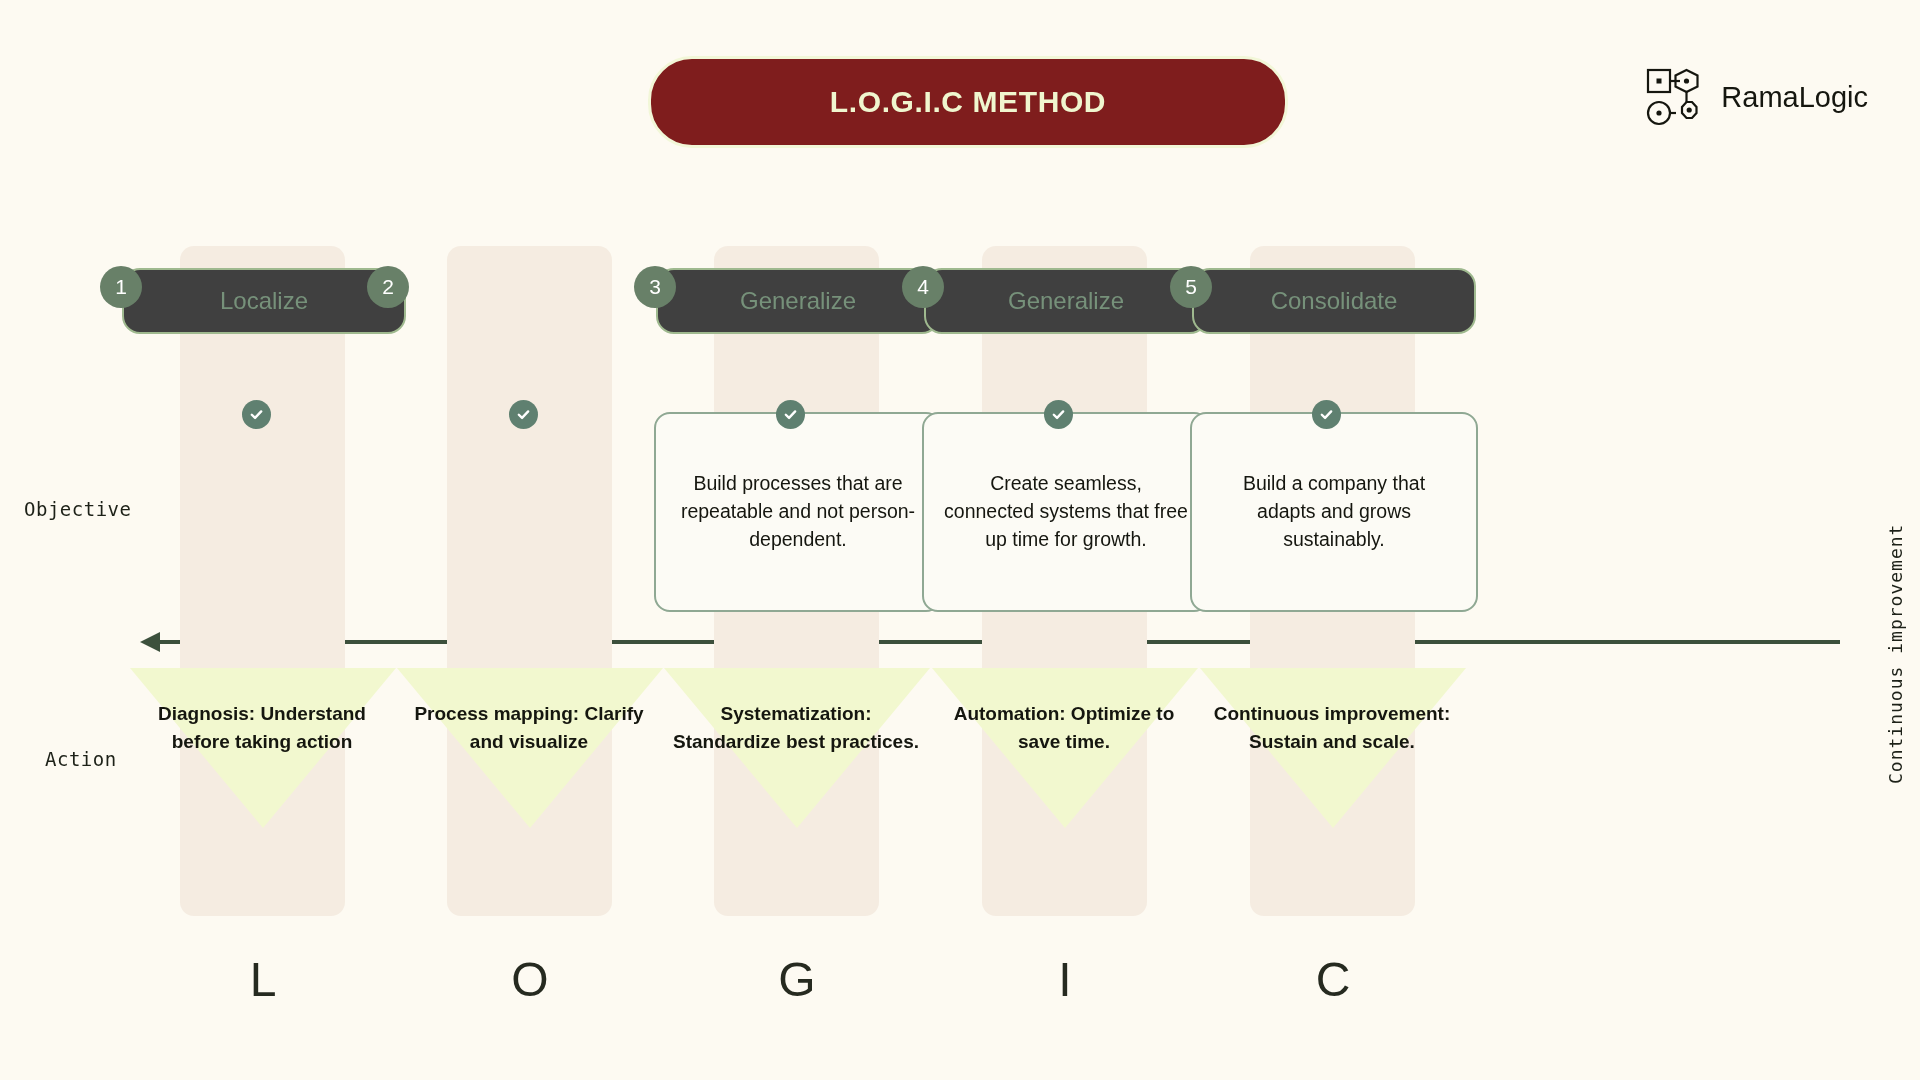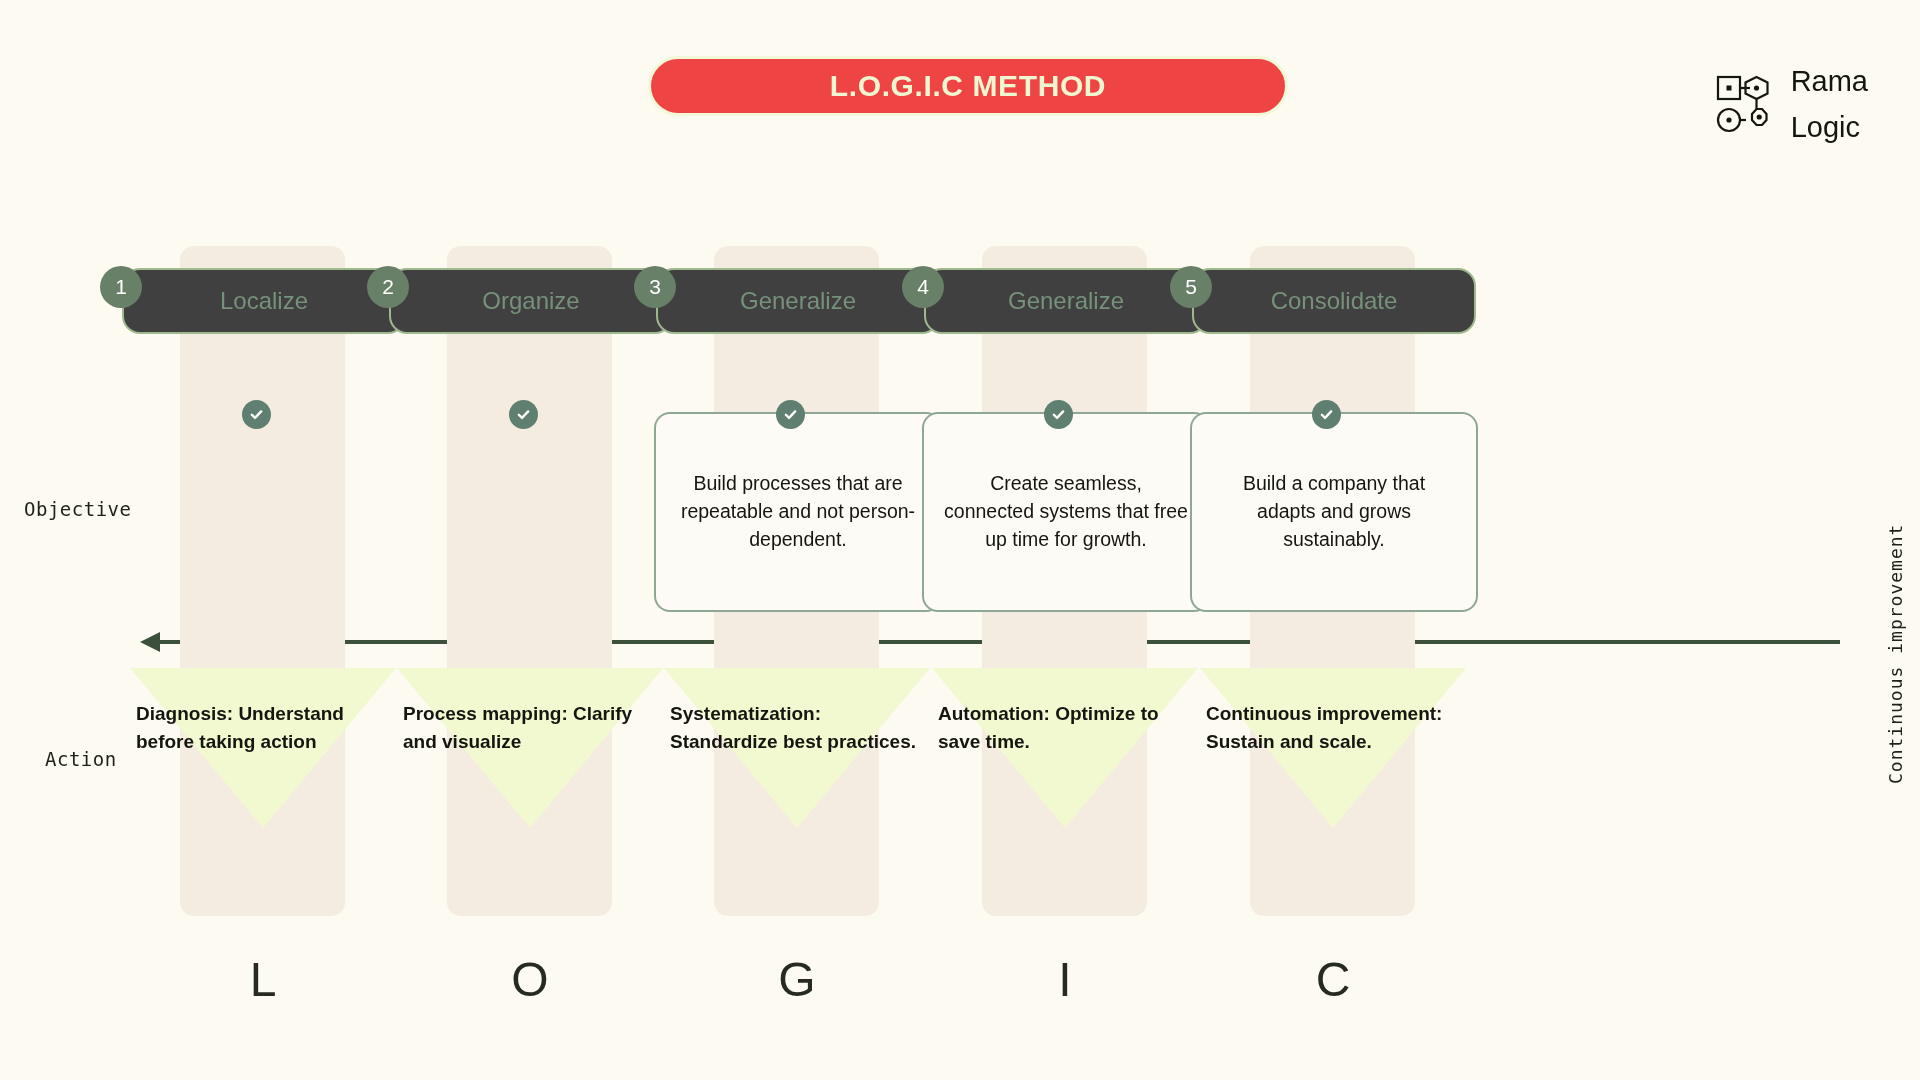--- a/index.html
+++ b/index.html
@@ -14,23 +14,23 @@
     overflow: hidden;
     position: relative;
   }
 
   
   #title-pill {
     position: absolute;
     left: 648px;
     top: 56px;
     width: 640px;
-    height: 60px;
+    height: 92px;
     border-radius: 44px;
-    background: #ef4444;
+    background: #7f1d1d;
     border: 3px solid #f2f7d8;
     box-sizing: border-box;
     display: flex;
     align-items: center;
     justify-content: center;
   }
   #title-pill .txt {
     color: #f0f6cf;
     font-size: 30px;
     font-weight: bold;
@@ -42,23 +42,21 @@
     position: absolute;
     right: 52px;
     top: 66px;
     display: flex;
     align-items: center;
     gap: 12px;
   }
   #logo .mark { width: 64px; height: 62px; }
   #logo .wordmark {
     display: flex;
-    flex-direction: column;
     line-height: 1.05;
-    gap: 16px;
   }
   #logo .wordmark span {
     font-size: 29px;
     color: #15160f;
     font-family: "Liberation Sans", sans-serif;
   }
 
   
   .row-label {
     position: absolute;
@@ -213,20 +211,21 @@
     border-top: 160px solid #f2f8cf;
     z-index: 2;
   }
 
   
   .col .action-txt {
     position: absolute;
     left: 18px;
     top: 700px;
     width: 252px;
+    text-align: center;
     font-size: 19px;
     font-weight: bold;
     line-height: 1.45;
     color: #15160f;
     z-index: 4;
   }
 
   
   .col .big-letter {
     position: absolute;
@@ -289,23 +288,20 @@
           <path d="M4.5 10.3 L8.3 14 L15.5 6.4" fill="none" stroke="#ffffff" stroke-width="2.8" stroke-linecap="round" stroke-linejoin="round"></path>
         </svg>
       </div>
       <div class="triangle"></div>
       <div class="action-txt">Diagnosis: Understand before taking action</div>
       <div class="big-letter">L</div>
     </div>
     <div class="col" style="left: 385px;">
       <div class="strip"></div>
       <div class="num-badge">2</div>
-      <div class="step-pill">
-        <span class="txt">Organize</span>
-      </div>
       <div class="check-badge">
         <svg viewBox="0 0 20 20">
           <path d="M4.5 10.3 L8.3 14 L15.5 6.4" fill="none" stroke="#ffffff" stroke-width="2.8" stroke-linecap="round" stroke-linejoin="round"></path>
         </svg>
       </div>
       <div class="triangle"></div>
       <div class="action-txt">Process mapping: Clarify and visualize</div>
       <div class="big-letter">O</div>
     </div>
     <div class="col" style="left: 652px;">

